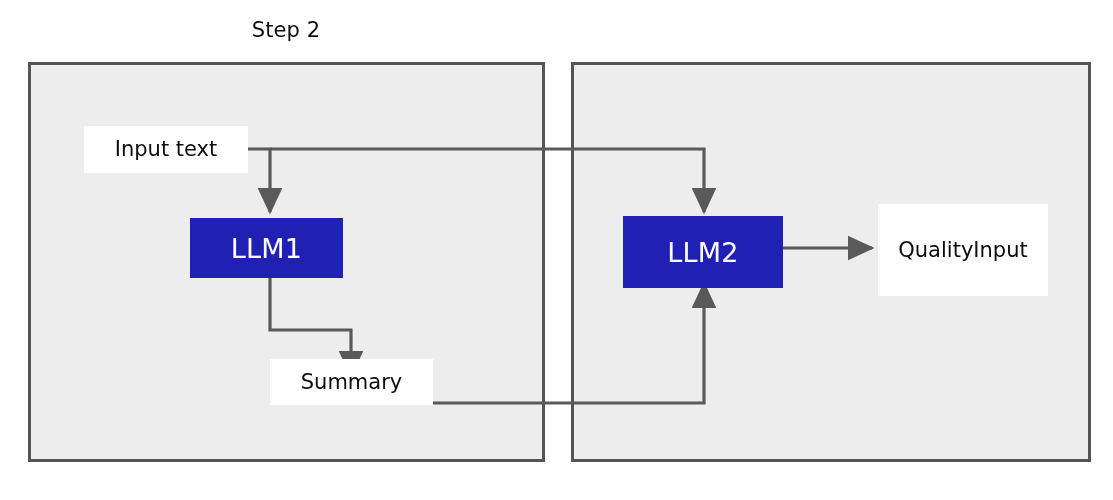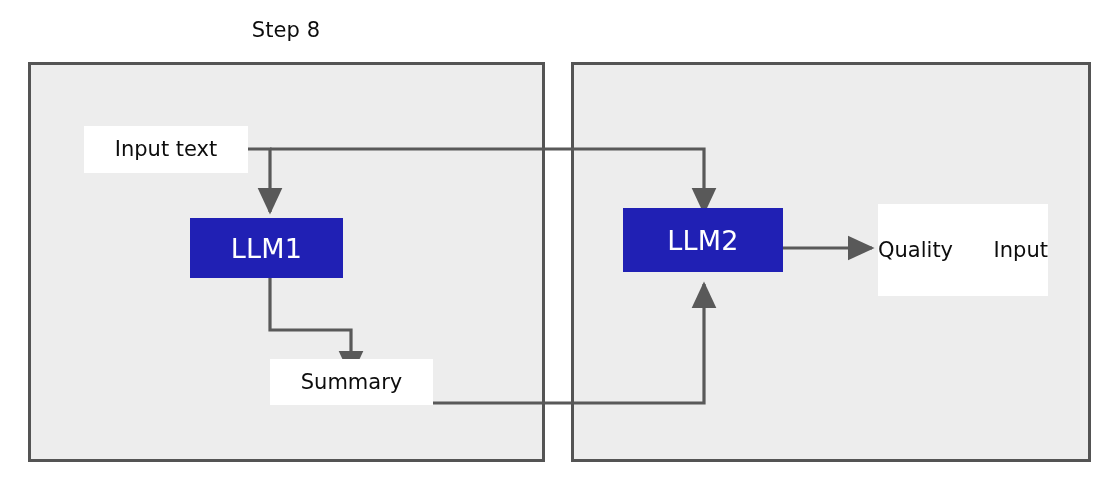--- a/index.html
+++ b/index.html
@@ -53,42 +53,42 @@
     display: flex;
     align-items: center;
     justify-content: center;
     font-size: 21px;
     line-height: 1.28;
     text-align: center;
     box-sizing: border-box;
   }
   #box-input-text    { left: 84px;  top: 126px; width: 164px; height: 47px; }
   #box-summary       { left: 270px; top: 359px; width: 163px; height: 46px; }
-  #box-quality-score { left: 878px; top: 204px; width: 170px; height: 92px; justify-content: space-between; }
+  #box-quality-score { left: 878px; top: 204px; width: 170px; height: 92px; }
 
   .llm-box {
     position: absolute;
     background: #2020b4;
     color: #ffffff;
     display: flex;
     align-items: center;
     justify-content: center;
     font-size: 27px;
     letter-spacing: .2px;
     box-sizing: border-box;
   }
   #box-llm1 { left: 190px; top: 218px; width: 153px; height: 60px; }
-  #box-llm2 { left: 623px; top: 208px; width: 160px; height: 64px; }
+  #box-llm2 { left: 623px; top: 216px; width: 160px; height: 72px; }
 </style>
 </head>
 <body>
 
 <div id="stage">
 
-  <div class="step-label" id="label-step1">Step 8</div>
+  <div class="step-label" id="label-step1">Step 2</div>
 
 
   <div class="panel" id="panel-step1"></div>
   <div class="panel" id="panel-step2"></div>
 
   <svg id="wires" viewBox="0 0 1113 500">
     <defs>
       <marker id="ah" markerWidth="9" markerHeight="9" refX="7.6" refY="4.5" orient="auto" markerUnits="strokeWidth">
         <path d="M0,0.6 L8.4,4.5 L0,8.4 z" fill="#595959"></path>
       </marker>

